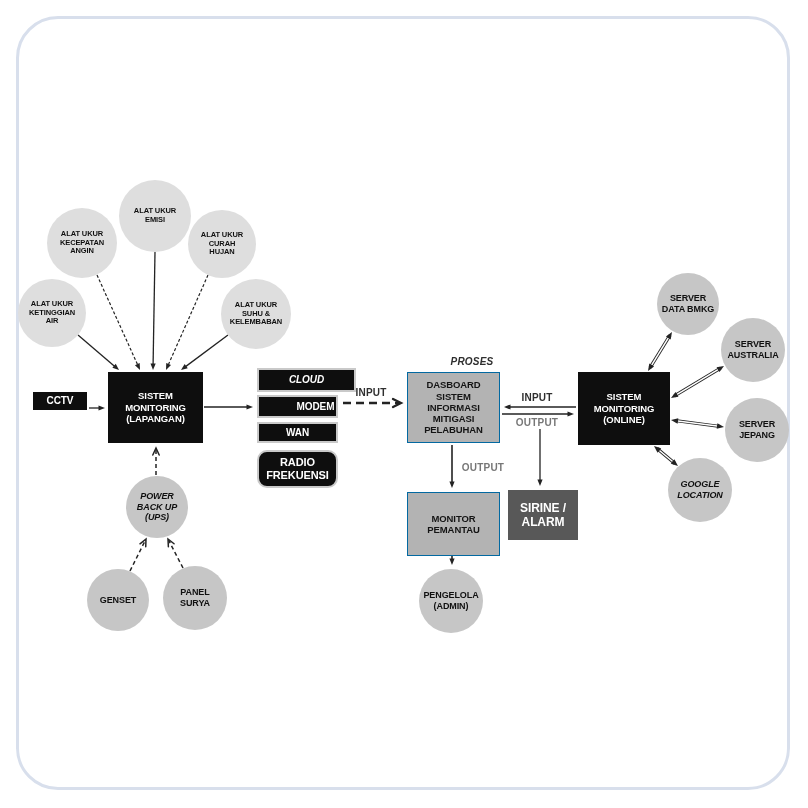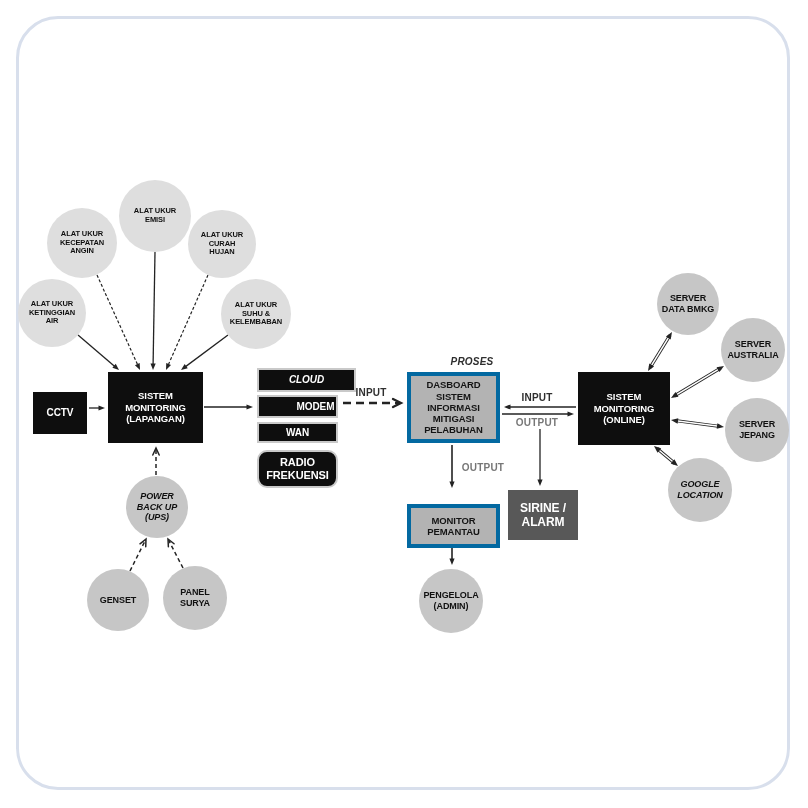--- a/index.html
+++ b/index.html
@@ -12,21 +12,21 @@
   .node{position:absolute;display:flex;align-items:center;justify-content:center;
         text-align:center;font-weight:bold;white-space:pre-line;box-sizing:border-box;
         letter-spacing:-0.1px;}
   .circle{border-radius:50%;font-size:7.5px;line-height:1.18;color:#101010;}
   .c-light{background:var(--circle-light,#dedede);}
   .c-mid{background:var(--circle-mid,#c6c6c6);}
   .big{font-size:9px;line-height:1.2;}
   .box-black{background:var(--node-black,#0e0e0e);color:#ffffff;font-size:9.5px;line-height:1.2;}
   .box-stack{border:2px solid #c9c9c9;font-size:10px;}
   .box-gray{background:var(--node-gray,#b3b3b3);color:#141414;font-size:9.5px;line-height:1.18;
-            border:4px solid #0369a1;}
+            border:1px solid #0369a1;}
   .box-dark{background:var(--node-dark,#585858);color:#ffffff;font-size:12px;line-height:1.2;}
   .italic{font-style:italic;}
   .f10{font-size:10px;}
   .f95{font-size:11px;border-radius:10px;}
   .flabel{position:absolute;font-weight:bold;font-size:10px;transform:translate(-50%,-50%);
           white-space:nowrap;letter-spacing:0.2px;}
   .lab-dark{color:var(--label-dark,#2f2f2f);}
   .lab-gray{color:var(--label-gray,#777777);}
 </style>
 </head>
@@ -132,41 +132,41 @@
 KECEPATAN
 ANGIN</div>
       <div class="node circle c-light" style="left: 119px; top: 180px; width: 72px; height: 72px;">ALAT UKUR
 EMISI</div>
       <div class="node circle c-light" style="left: 188px; top: 210px; width: 68px; height: 68px;">ALAT UKUR
 CURAH
 HUJAN</div>
       <div class="node circle c-light" style="left: 221px; top: 279px; width: 70px; height: 70px;">ALAT UKUR
 SUHU &amp;
 KELEMBABAN</div>
-      <div class="node box-black f10" style="left: 33px; top: 392px; width: 54px; height: 42px;">CCTV</div>
+      <div class="node box-black f10" style="left: 33px; top: 392px; width: 54px; height: 18px;">CCTV</div>
       <div class="node box-black" style="left: 108px; top: 372px; width: 95px; height: 71px;">SISTEM
 MONITORING
 (LAPANGAN)</div>
       <div class="node circle c-mid big italic" style="left: 126px; top: 476px; width: 62px; height: 62px;">POWER
 BACK UP
 (UPS)</div>
       <div class="node circle c-mid big" style="left: 163px; top: 566px; width: 64px; height: 64px;">PANEL
 SURYA</div>
       <div class="node circle c-mid big" style="left: 87px; top: 569px; width: 62px; height: 62px;">GENSET</div>
       <div class="node box-black box-stack italic" style="left: 257px; top: 368px; width: 99px; height: 24px;">CLOUD</div>
       <div class="node box-black box-stack" style="left: 257px; top: 395px; width: 81px; height: 23px; padding-left: 36px;">MODEM</div>
       <div class="node box-black box-stack" style="left: 257px; top: 422px; width: 81px; height: 21px;">WAN</div>
       <div class="node box-black box-stack f95" style="left: 257px; top: 450px; width: 81px; height: 38px;">RADIO
 FREKUENSI</div>
       <div class="node box-gray" style="left: 407px; top: 372px; width: 93px; height: 71px;">DASBOARD
 SISTEM
 INFORMASI
 MITIGASI
 PELABUHAN</div>
-      <div class="node box-gray" style="left: 407px; top: 492px; width: 93px; height: 44px; margin-top: 12px;">MONITOR
+      <div class="node box-gray" style="left: 407px; top: 492px; width: 93px; height: 64px;">MONITOR
 PEMANTAU</div>
       <div class="node box-dark" style="left: 508px; top: 490px; width: 70px; height: 50px;">SIRINE /
 ALARM</div>
       <div class="node circle c-mid big" style="left: 419px; top: 569px; width: 64px; height: 64px;">PENGELOLA
 (ADMIN)</div>
       <div class="node box-black" style="left: 578px; top: 372px; width: 92px; height: 73px;">SISTEM
 MONITORING
 (ONLINE)</div>
       <div class="node circle c-mid big" style="left: 657px; top: 273px; width: 62px; height: 62px;">SERVER
 DATA BMKG</div>

